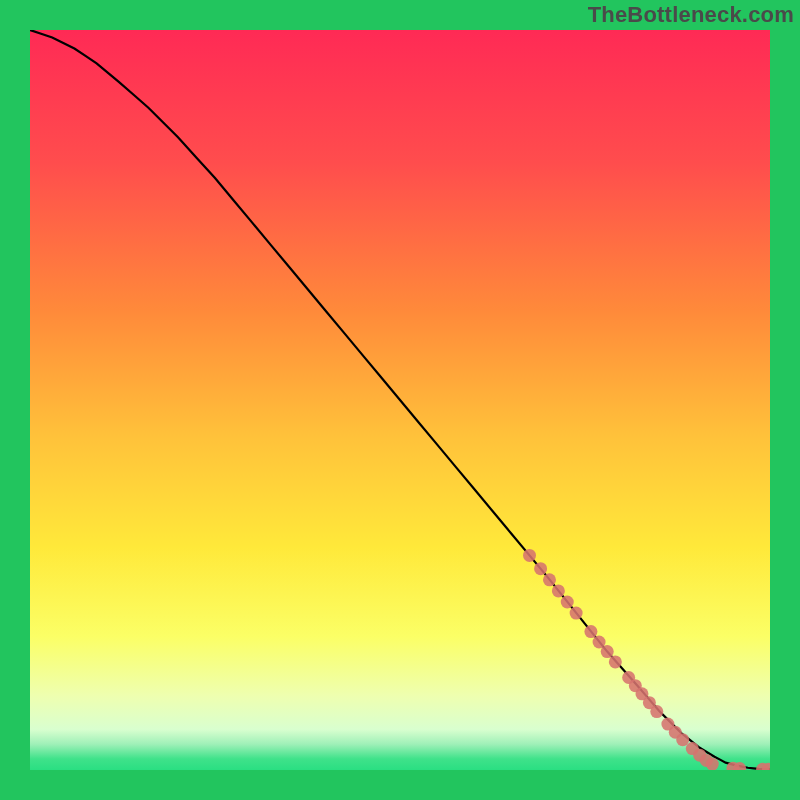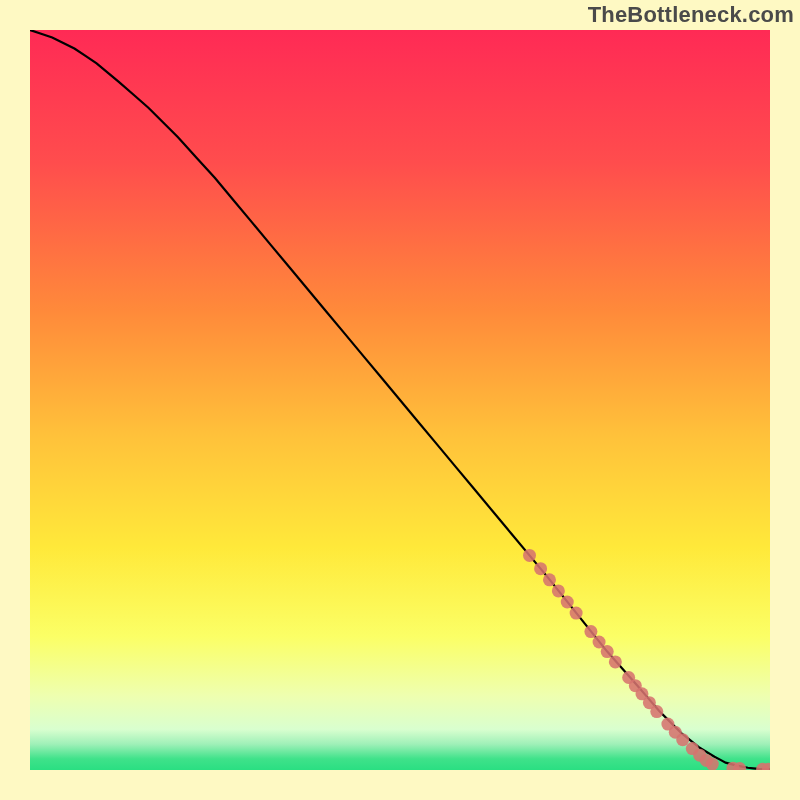--- a/index.html
+++ b/index.html
@@ -1,21 +1,21 @@
 <!DOCTYPE html>
 <html><head>
 <meta charset="utf-8">
 <style>
   * { margin: 0; padding: 0; box-sizing: border-box; }
   html, body { width: 800px; height: 800px; overflow: hidden; background: #000; }
   .frame {
     position: relative;
     width: 800px;
     height: 800px;
-    background: #fef9c3;
+    background: #22c55e;
   }
   .watermark {
     position: absolute;
     top: 2px;
     right: 6px;
     font-family: Arial, Helvetica, sans-serif;
     font-size: 22px;
     font-weight: 600;
     color: #4a4a4a;
     letter-spacing: 0.2px;

